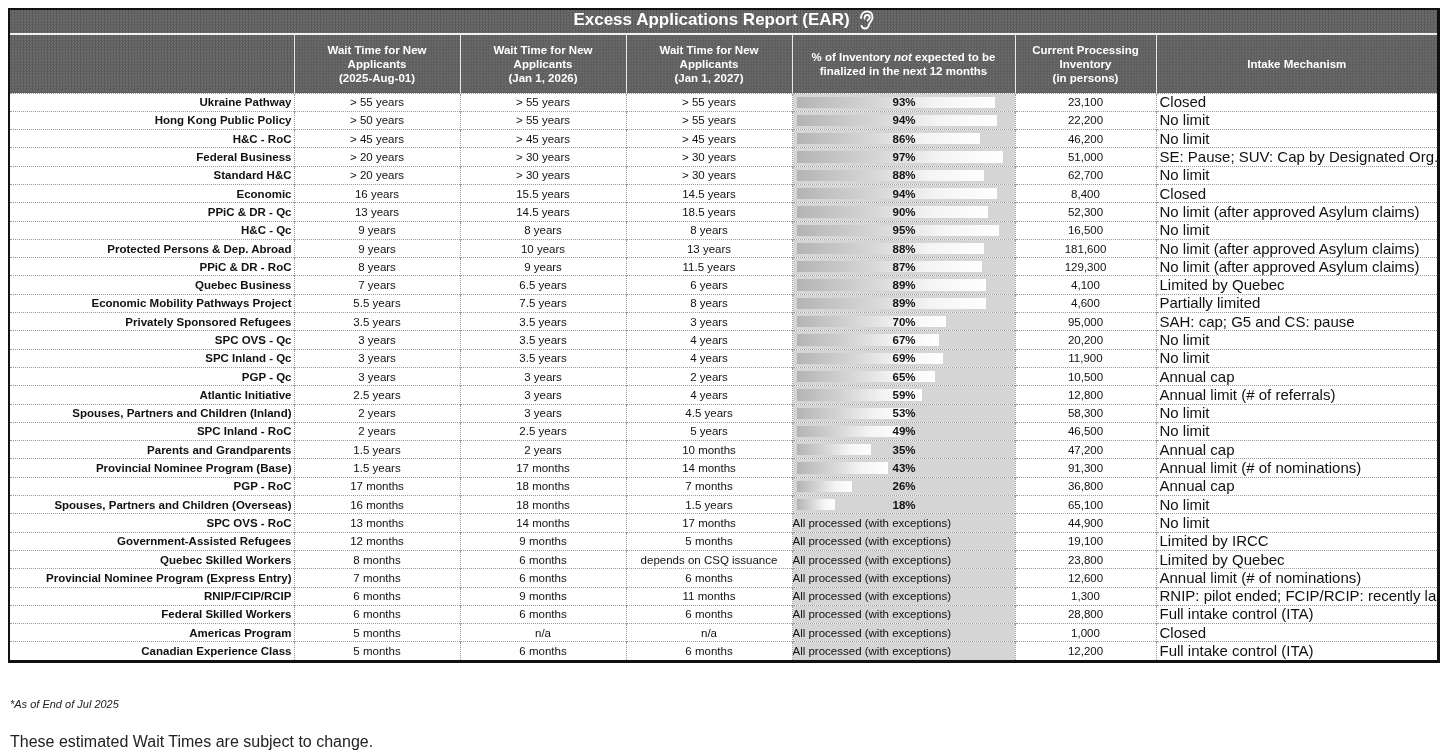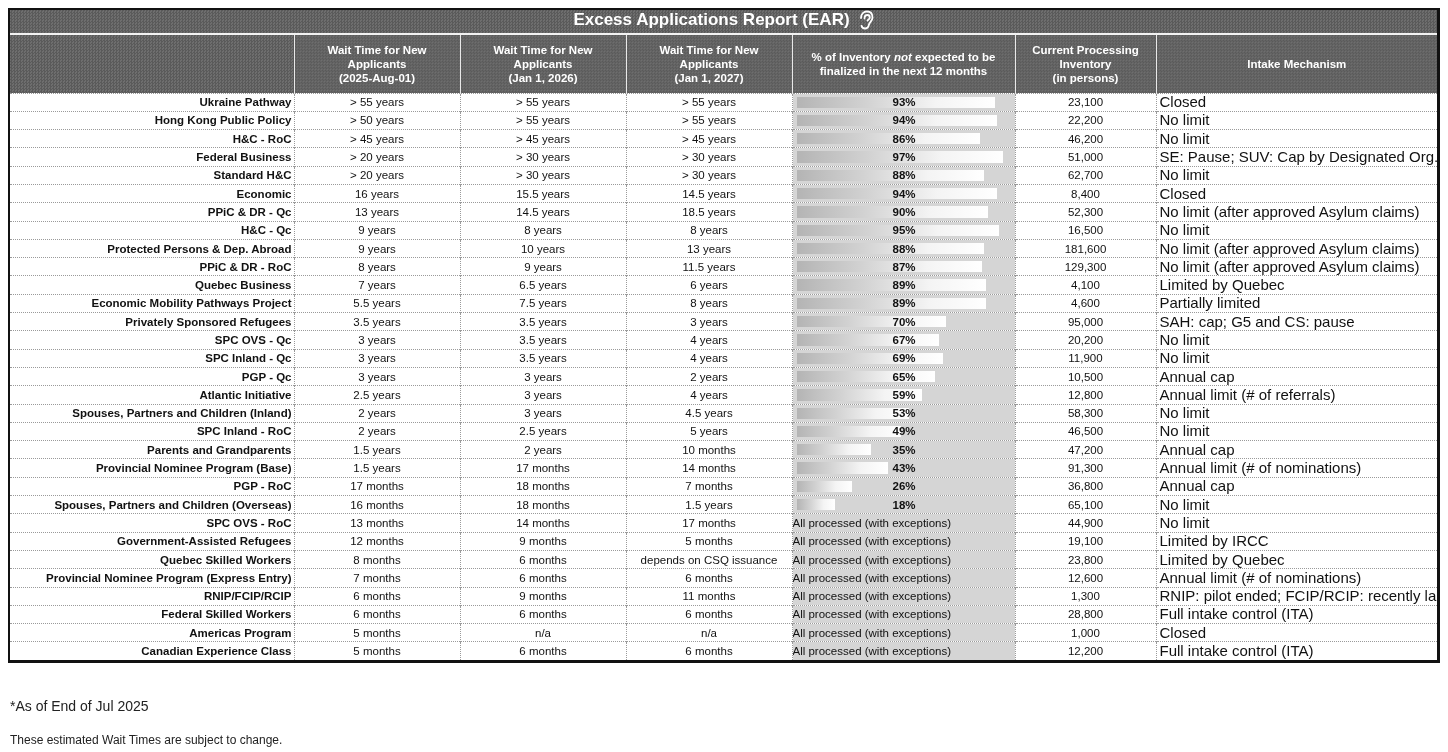--- a/index.html
+++ b/index.html
@@ -64,25 +64,25 @@
     td.pct .pct-text {
       position: relative; display: block; text-align: left;
       padding-left: 100px; font-weight: bold;
     }
     td.pct .processed-text {
       position: relative; display: block; text-align: left; font-weight: normal;
     }
 
     .footnote {
       position: absolute; left: 10px; top: 698px;
-      font-size: 14px; color: #222;
+      font-size: 11px; font-style: italic; color: #222;
     }
     .disclaimer {
       position: absolute; left: 10px; top: 733px;
-      font-size: 12px; color: #222;
+      font-size: 16px; color: #222;
     }
   </style>
 </head>
 <body>
 
 <div id="report">
   <div class="title-bar">
     <span>Excess Applications Report (EAR)</span>
     <span class="ear-icon">
       <svg width="16" height="20" viewBox="0 0 16 20" fill="none" stroke="#fff" stroke-width="1.8" stroke-linecap="round">

